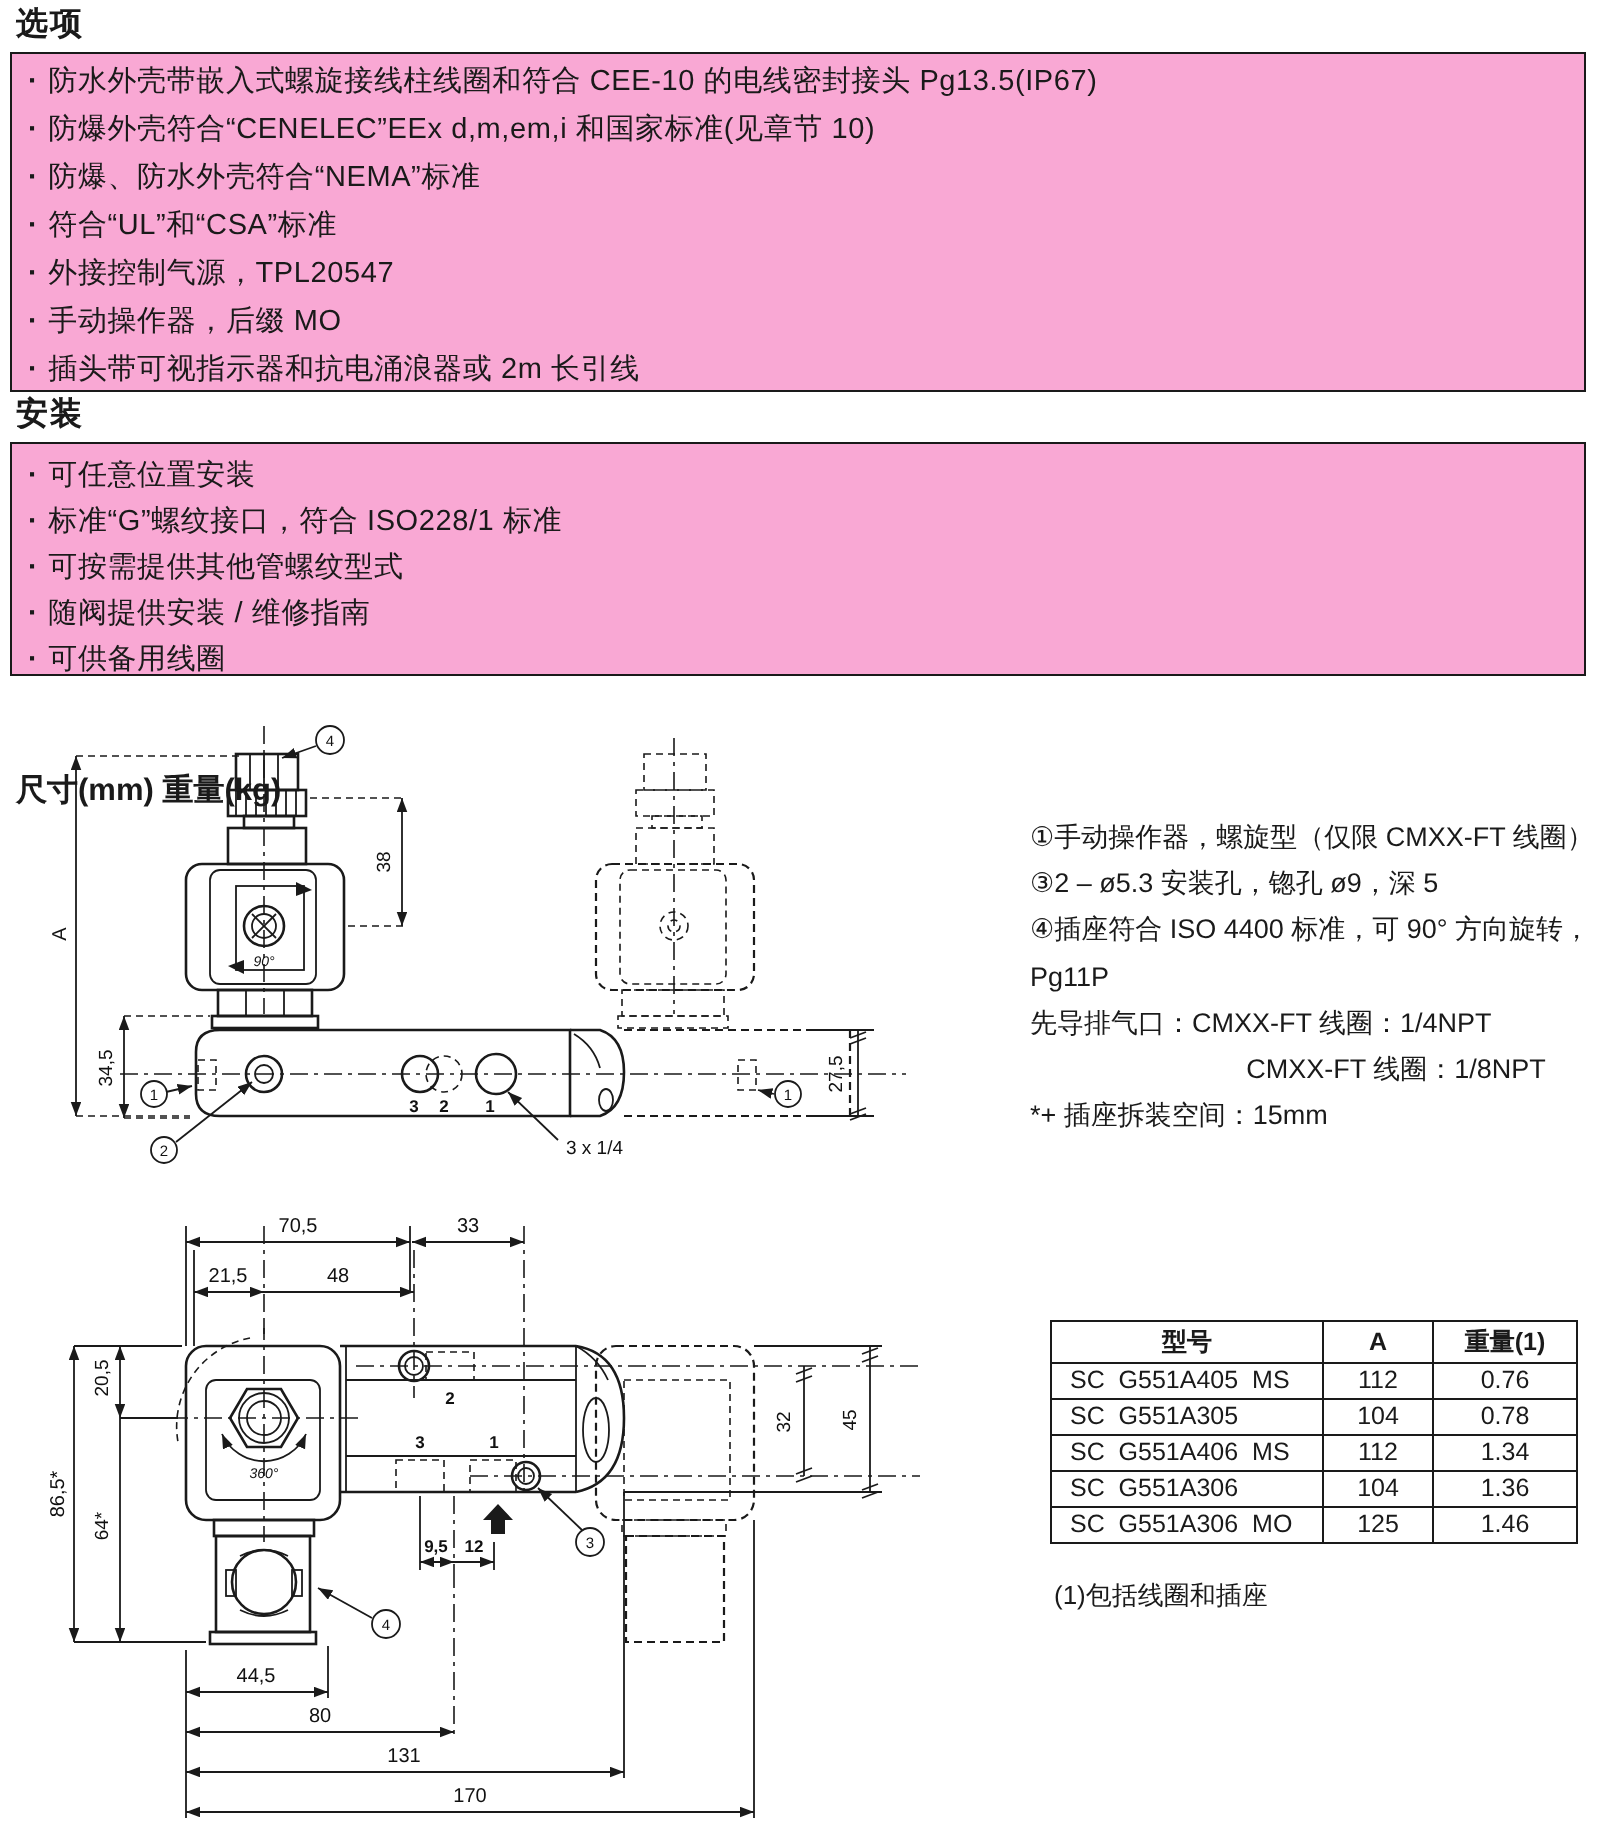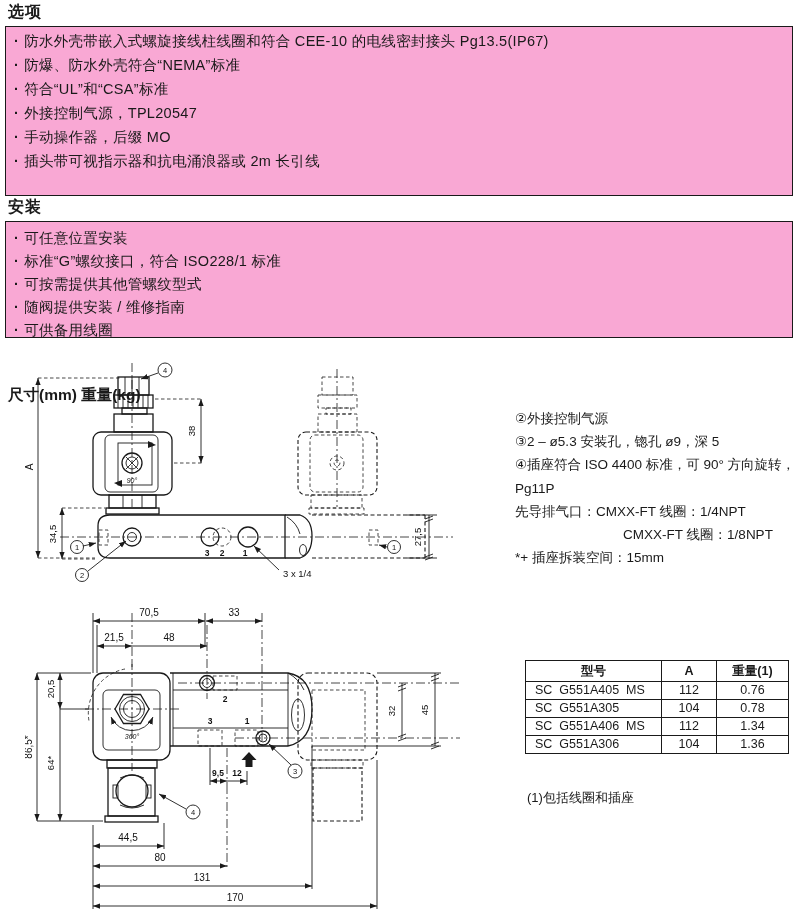--- a/index.html
+++ b/index.html
@@ -38,20 +38,21 @@
   .ct{font-size:7.5px;fill:#111;}
   .rot{font-size:7px;fill:#111;font-style:italic;}
   .fillb{fill:#1a1a1a;stroke:none;}
 </style>
 </head>
 <body>
 
 <div class="sec-title" style="top:2px">选项</div>
 <div class="box" id="box1" style="top:26px;height:170px;padding-top:2px">
   <div class="item">防水外壳带嵌入式螺旋接线柱线圈和符合 CEE-10 的电线密封接头 Pg13.5(IP67)</div>
+  <div class="item">防爆外壳符合“CENELEC”EEx d,m,em,i 和国家标准(见章节 10)</div>
   <div class="item">防爆、防水外壳符合“NEMA”标准</div>
   <div class="item">符合“UL”和“CSA”标准</div>
   <div class="item">外接控制气源，TPL20547</div>
   <div class="item">手动操作器，后缀 MO</div>
   <div class="item">插头带可视指示器和抗电涌浪器或 2m 长引线</div>
 </div>
 
 <div class="sec-title" style="top:197px">安装</div>
 <div class="box" id="box2" style="top:221px;height:117px;padding-top:5px">
   <div class="item">可任意位置安装</div>
@@ -173,21 +174,21 @@
   <line class="thin" x1="382" y1="203" x2="412" y2="203"></line>
   <line class="dim" x1="404" y1="160" x2="404" y2="203"></line>
   <line class="thin" x1="400" y1="164" x2="408" y2="161"></line>
     <line class="thin" x1="400" y1="167" x2="408" y2="164"></line>
   <line class="thin" x1="400" y1="202" x2="408" y2="199"></line>
     <line class="thin" x1="400" y1="205" x2="408" y2="202"></line>
   <text class="dts" x="396" y="182" text-anchor="middle" transform="rotate(-90 396 182)">27,5</text>
 </svg>
 
 <div id="notes">
-  <div class="nline">②外接控制气源</div>
+  <div class="nline">①手动操作器，螺旋型（仅限 CMXX-FT 线圈）</div>
   <div class="nline">③2 – ø5.3 安装孔，锪孔 ø9，深 5</div>
   <div class="nline">④插座符合 ISO 4400 标准，可 90° 方向旋转，</div>
   <div class="nline">Pg11P</div>
   <div class="nline">先导排气口：CMXX-FT 线圈：1/4NPT</div>
   <div class="nline indent">CMXX-FT 线圈：1/8NPT</div>
   <div class="nline">*+ 插座拆装空间：15mm</div>
 </div>
 
 <svg style="left:25px;top:603px" width="470" height="318" viewBox="0 0 470 318">
   <defs>
@@ -347,15 +348,20 @@
     <tr>
       <td class="model">SC  G551A406  MS</td>
       <td>112</td>
       <td>1.34</td>
     </tr>
     <tr>
       <td class="model">SC  G551A306</td>
       <td>104</td>
       <td>1.36</td>
     </tr>
+    <tr>
+      <td class="model">SC  G551A306  MO</td>
+      <td>125</td>
+      <td>1.46</td>
+    </tr>
   </tbody>
 </table>
 <div id="table-footnote">(1)包括线圈和插座</div>
 
 </body></html>

